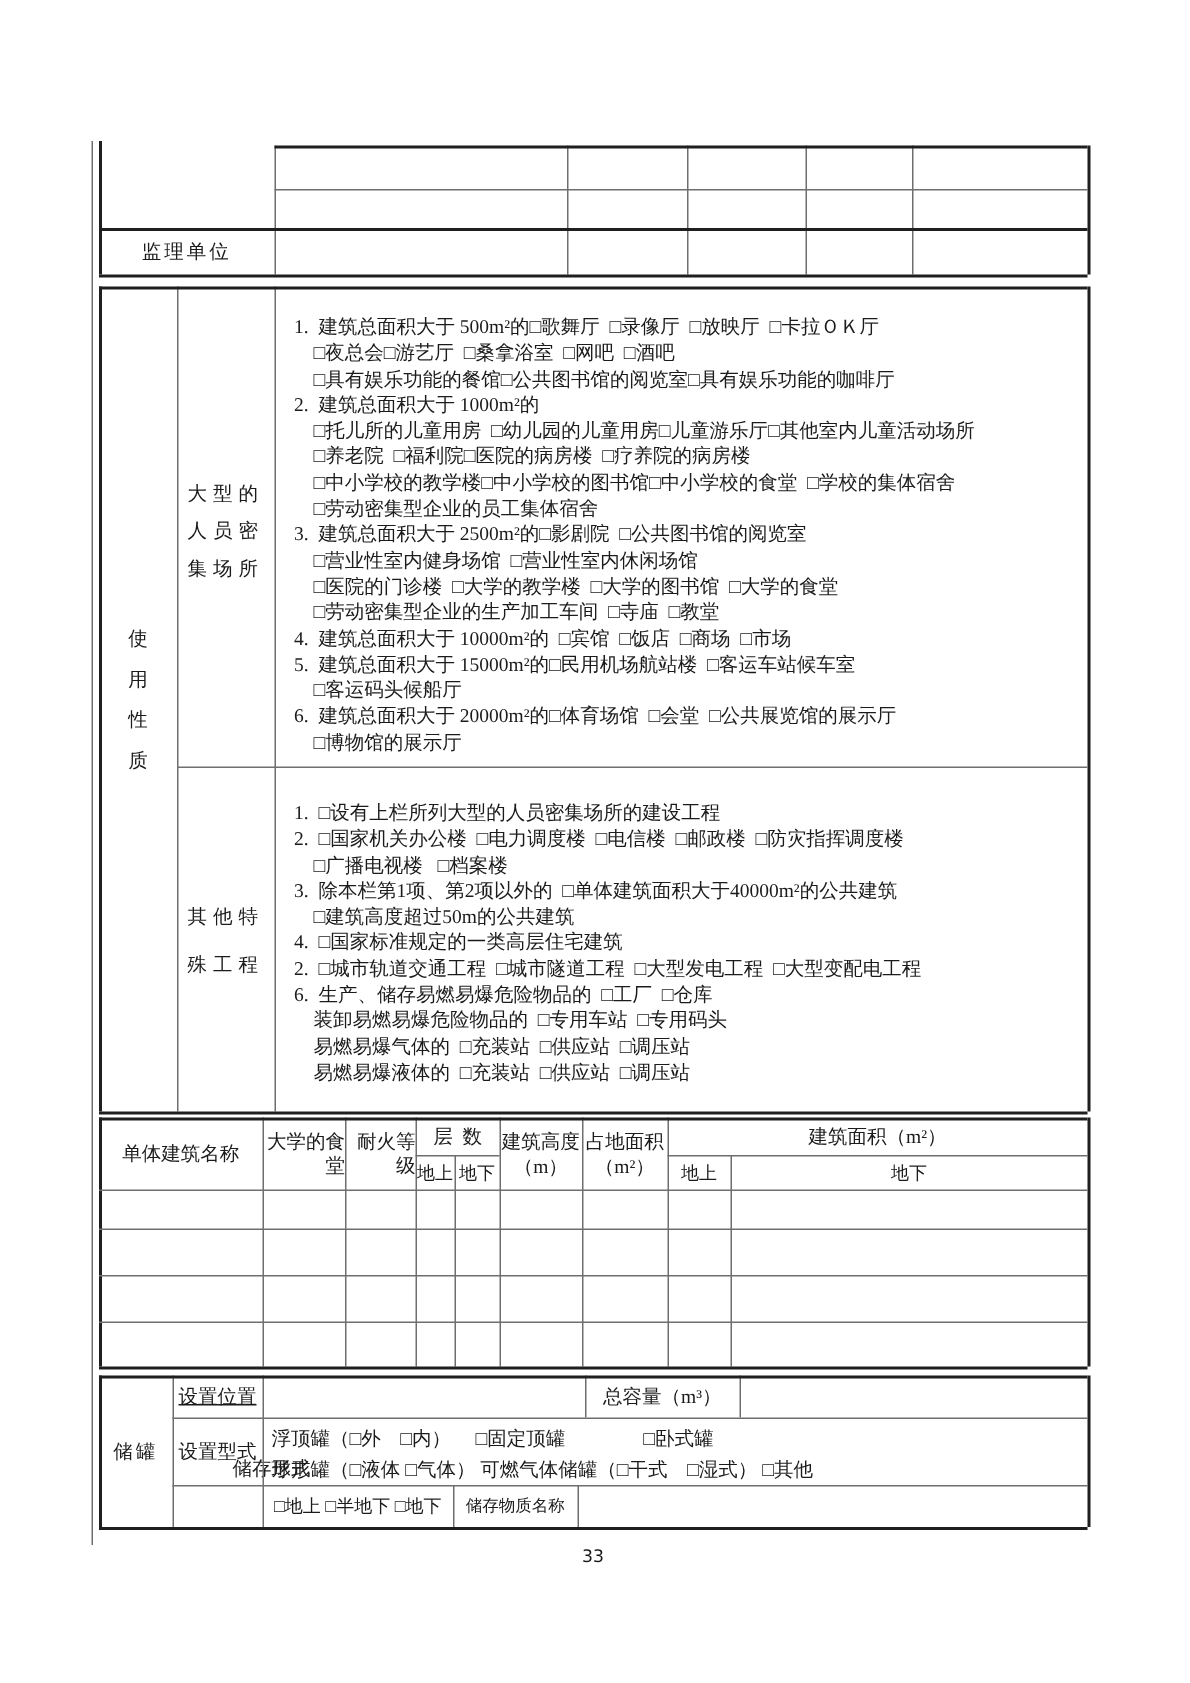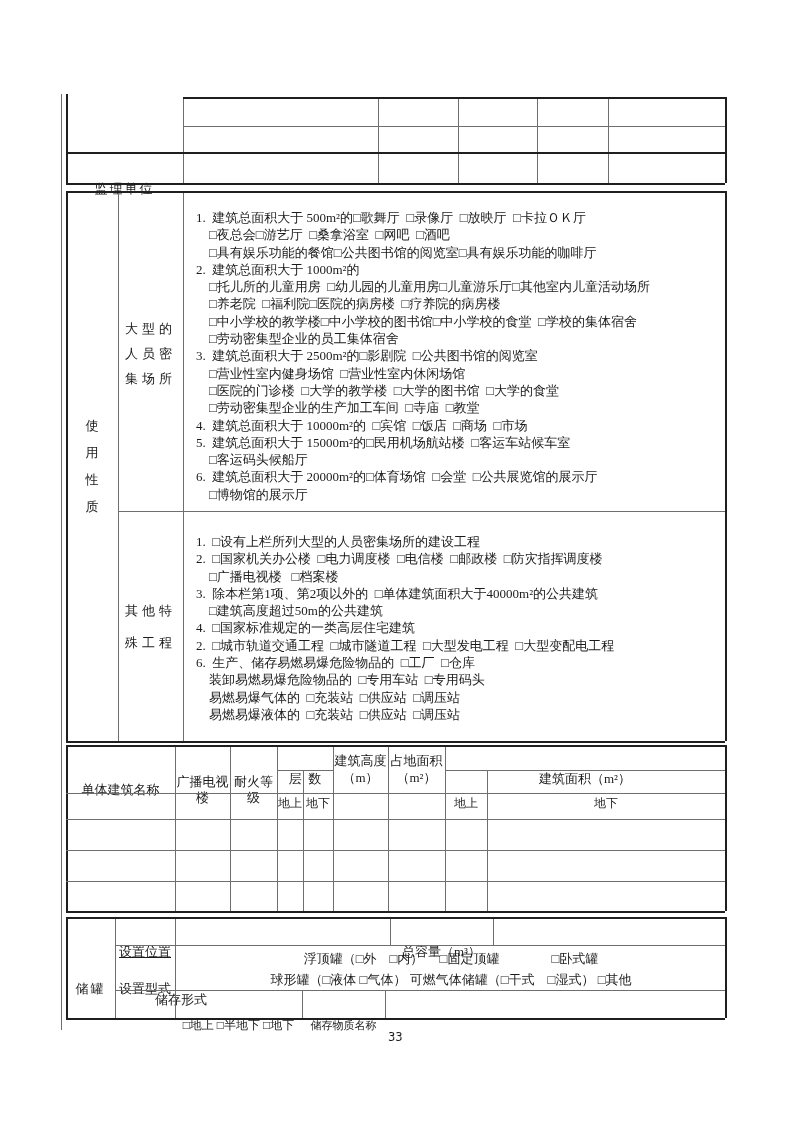--- a/index.html
+++ b/index.html
@@ -3,29 +3,29 @@
 <meta charset="utf-8">
 <style>
   html,body{margin:0;padding:0;background:#ffffff;}
   .page{
     position:relative;width:793px;height:1122px;background:#fff;overflow:hidden;
     font-family:"Liberation Serif","DejaVu Serif",serif;color:#1b1b1b;
   }
   .gl{position:absolute;background:#6e6e6e;}
   .gl.w2{background:#1f1f1f;}
   .lbl{position:absolute;display:flex;align-items:center;justify-content:center;
-       text-align:center;font-size:13px;line-height:16px;margin-top:21px;}
+       text-align:right;font-size:13px;line-height:16px;}
   .txtblock{position:absolute;font-size:13px;}
   .txtblock .tl{white-space:pre;}
   .list .tl{line-height:17.3px;}
   .vtitle .tl{line-height:27px;text-align:center;}
   .stack3 .tl{line-height:25px;letter-spacing:4px;text-align:center;}
   .stack2 .tl{line-height:32px;letter-spacing:4px;text-align:center;}
   .hdr2 .tl{line-height:17px;text-align:center;}
-  .type-lines .tl{line-height:21px;text-align:center;}
+  .type-lines .tl{line-height:21px;}
   .sp2{letter-spacing:2px;}
   .f12{font-size:12px;}
   .f125{font-size:11px;}
   .pageno{position:absolute;font-family:"DejaVu Sans",sans-serif;font-size:11.5px;}
 </style>
 </head>
 <body>
 
 <div class="page">
 
@@ -77,21 +77,21 @@
       <div class="tl">    □建筑高度超过50m的公共建筑</div>
       <div class="tl">4.  □国家标准规定的一类高层住宅建筑</div>
       <div class="tl">2.  □城市轨道交通工程  □城市隧道工程  □大型发电工程  □大型变配电工程</div>
       <div class="tl">6.  生产、储存易燃易爆危险物品的  □工厂  □仓库</div>
       <div class="tl">    装卸易燃易爆危险物品的  □专用车站  □专用码头</div>
       <div class="tl">    易燃易爆气体的  □充装站  □供应站  □调压站</div>
       <div class="tl">    易燃易爆液体的  □充装站  □供应站  □调压站</div>
     </div>
 
   <div class="lbl" style="left:66px;top:745px;width:109px;height:48px;">单体建筑名称</div>
-  <div class="lbl" style="left:175px;top:745px;width:55px;height:48px;">广播电视楼</div>
+  <div class="lbl" style="left:175px;top:745px;width:55px;height:48px;">大学的食堂</div>
   <div class="lbl" style="left:230px;top:745px;width:47px;height:48px;">耐火等级</div>
   <div class="lbl" style="left:277px;top:745px;width:56px;height:25px;white-space:pre;">层  数</div>
   <div class="lbl f12" style="left:277px;top:770px;width:26px;height:23px;">地上</div>
   <div class="lbl f12" style="left:303px;top:770px;width:30px;height:23px;">地下</div>
   <div class="txtblock hdr2" style="left:333px;top:752px;width:55px;">
       <div class="tl">建筑高度</div>
       <div class="tl">（m）</div>
     </div>
   <div class="txtblock hdr2" style="left:388px;top:752px;width:57px;">
       <div class="tl">占地面积</div>

